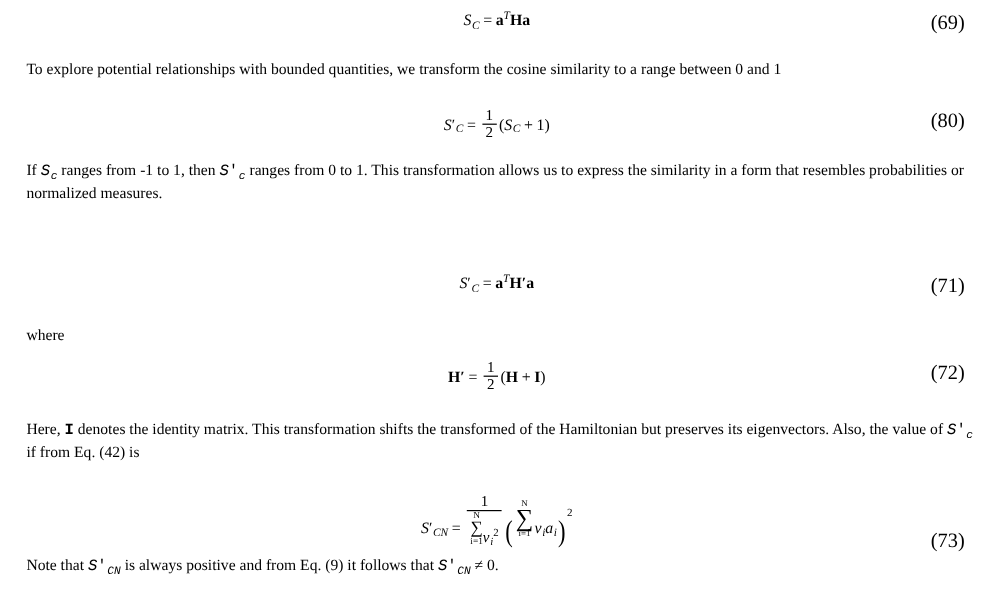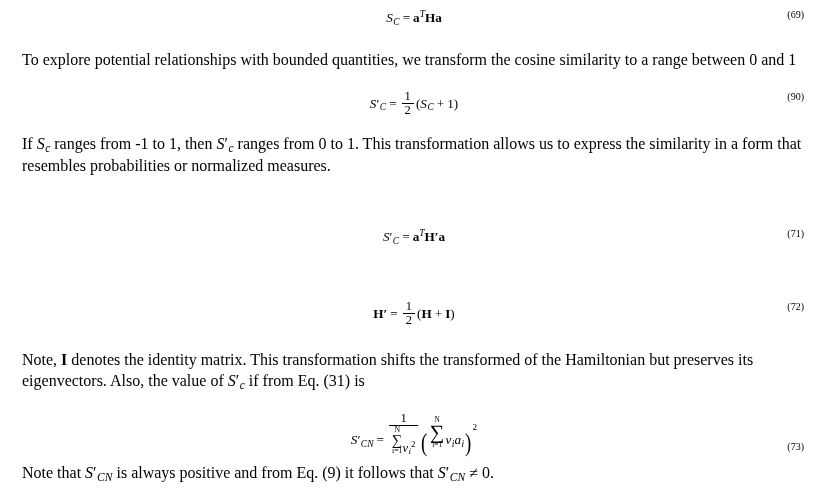--- a/index.html
+++ b/index.html
@@ -22,40 +22,40 @@
     width: 828px;
     height: 504px;
     padding: 0;
     box-sizing: border-box;
   }
   .para {
     position: absolute;
     left: 22px;
     width: 790px;
     text-align: left;
-    font-size: 16px;
+    font-size: 13px;
     line-height: 1.30;
   }
   .eqrow {
     position: absolute;
     left: 0;
     width: 828px;
     display: block;
   }
   .eqbody {
     position: absolute;
     left: 0;
     width: 828px;
     text-align: center;
   }
   .eqnum {
     position: absolute;
     right: 24px;
     top: 0;
-    font-size: 10px;
+    font-size: 17px;
   }
   
   .math {
     font-family: "Liberation Serif", serif;
     font-style: italic;
     white-space: nowrap;
   }
   .mi { font-style: italic; }
   .mb { font-weight: bold; font-style: normal; }
   .mn { font-style: normal; }
@@ -129,73 +129,74 @@
   .smallsum .sym {
     display: block;
     font-size: 1.15em;
     line-height: 0.9;
   }
   .outer-sup {
     font-size: 0.70em;
     font-style: normal;
     vertical-align: 1.55em;
   }
-  .inline-math { font-family: Liberation Serif, serif; }
+  .inline-math { font-family: Liberation Mono, monospace; }
 </style>
 </head>
 <body>
 
 <div class="page">
 
   <div class="eqrow" style="top: 8px;">
     <div class="eqbody">
       <span class="math"><span class="mi">S</span><span class="sub">C</span><span class="op">=</span><span class="mb">a</span><span class="supn" style="font-style:italic;">T</span><span class="mb">Ha</span></span>
     </div>
     <div class="eqnum">(69)</div>
   </div>
 
   <div class="para" style="top: 50px;">To explore potential relationships with bounded quantities, we transform the cosine similarity to a range between 0 and 1</div>
 
   <div class="eqrow" style="top: 90px;">
     <div class="eqbody">
       <span class="math"><span class="mi">S</span><span class="prime">′</span><span class="sub">C</span><span class="op">=</span><span class="frac"><span class="num mn">1</span><span class="den mn">2</span></span><span class="mn">(</span><span class="mi">S</span><span class="sub">C</span><span class="op">+</span><span class="mn">1)</span></span>
     </div>
-    <div class="eqnum">(90)</div>
+    <div class="eqnum">(80)</div>
   </div>
 
   <div class="para" style="top: 134px;">
     <span>If</span>
     <span class="inline-math"><span class="mi">S</span><span class="sub">c</span></span>
     <span>ranges from -1 to 1, then</span>
     <span class="inline-math"><span class="mi">S</span><span class="prime">′</span><span class="sub">c</span></span>
     <span>ranges from 0 to 1. This transformation allows us to express the similarity in a form that resembles probabilities or normalized measures.</span>
   </div>
 
 
   <div class="eqrow" style="top: 227px;">
     <div class="eqbody">
       <span class="math"><span class="mi">S</span><span class="prime">′</span><span class="sub">C</span><span class="op">=</span><span class="mb">a</span><span class="supn" style="font-style:italic;">T</span><span class="mb">H</span><span class="prime" style="font-weight:bold;">′</span><span class="mb">a</span></span>
     </div>
     <div class="eqnum">(71)</div>
   </div>
 
+  <div class="para" style="top: 271px;">where</div>
 
   <div class="eqrow" style="top: 300px;">
     <div class="eqbody">
       <span class="math"><span class="mb">H</span><span class="prime" style="font-weight:bold;">′</span><span class="op">=</span><span class="frac"><span class="num mn">1</span><span class="den mn">2</span></span><span class="mn">(</span><span class="mb">H</span><span class="op">+</span><span class="mb">I</span><span class="mn">)</span></span>
     </div>
     <div class="eqnum">(72)</div>
   </div>
 
   <div class="para" style="top: 350px;">
-    <span>Note,</span>
+    <span>Here,</span>
     <span class="inline-math mb">I</span>
     <span>denotes the identity matrix. This transformation shifts the transformed of the Hamiltonian but preserves its eigenvectors. Also, the value of</span>
     <span class="inline-math"><span class="mi">S</span><span class="prime">′</span><span class="sub">c</span></span>
-    <span>if from Eq. (31) is</span>
+    <span>if from Eq. (42) is</span>
   </div>
 
   <div class="eqrow" style="top: 412px;">
     <div class="eqbody">
       <span class="math"><span class="mi">S</span><span class="prime">′</span><span class="sub">CN</span><span class="op">=</span><span class="frac" style="vertical-align:-0.62em;"><span class="num mn">1</span><span class="den"><span class="smallsum"><span class="lim">N</span><span class="sym">∑</span><span class="lim">i=1</span></span><span class="mi">v</span><span class="sub">i</span><span class="supn">2</span></span></span><span class="paren-big">(</span><span class="bigsum"><span class="lim">N</span><span class="sym">∑</span><span class="lim">i=1</span></span><span class="mi">v</span><span class="sub">i</span><span class="mi">a</span><span class="sub">i</span><span class="paren-big">)</span><span class="outer-sup">2</span></span>
     </div>
     <div class="eqnum" style="top: 28px;">(73)</div>
   </div>
 
   <div class="para" style="top: 463px;">

